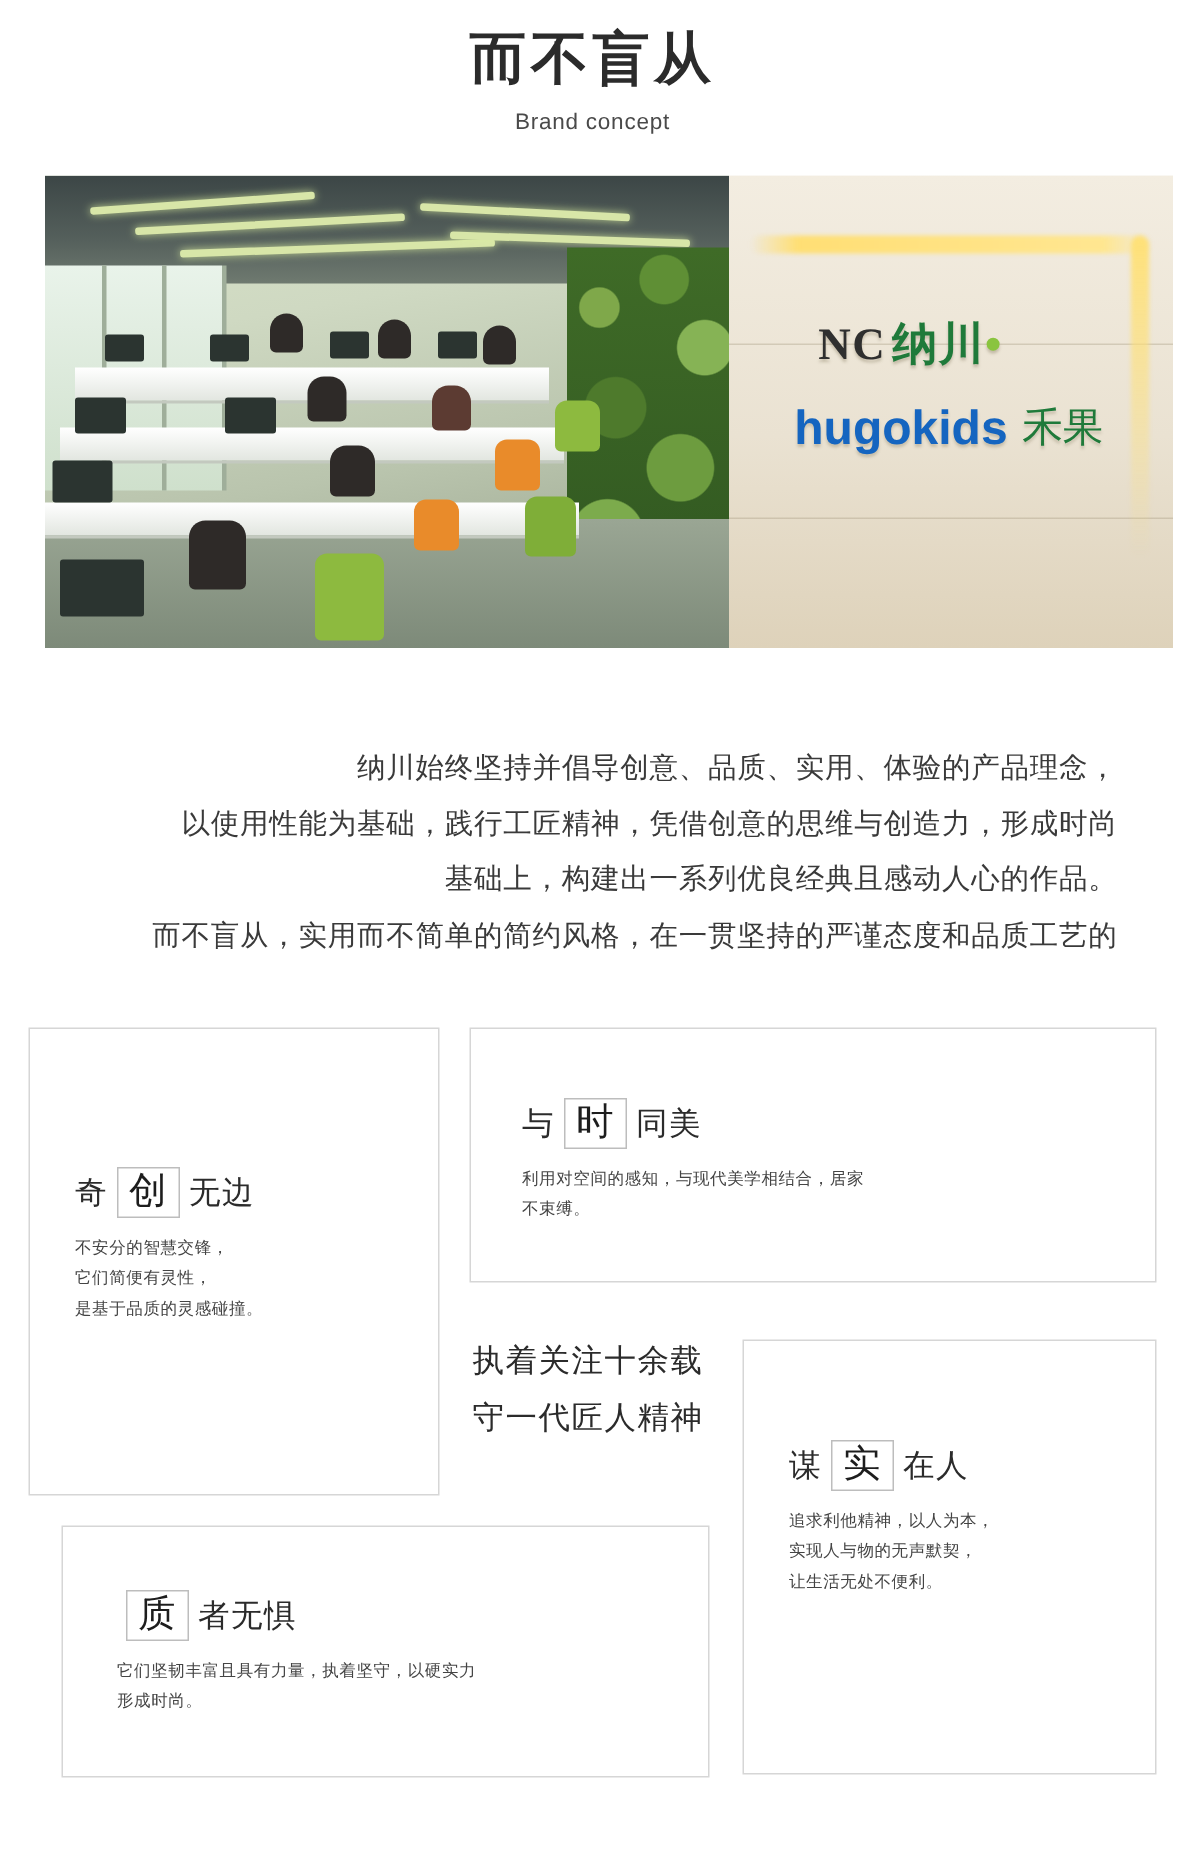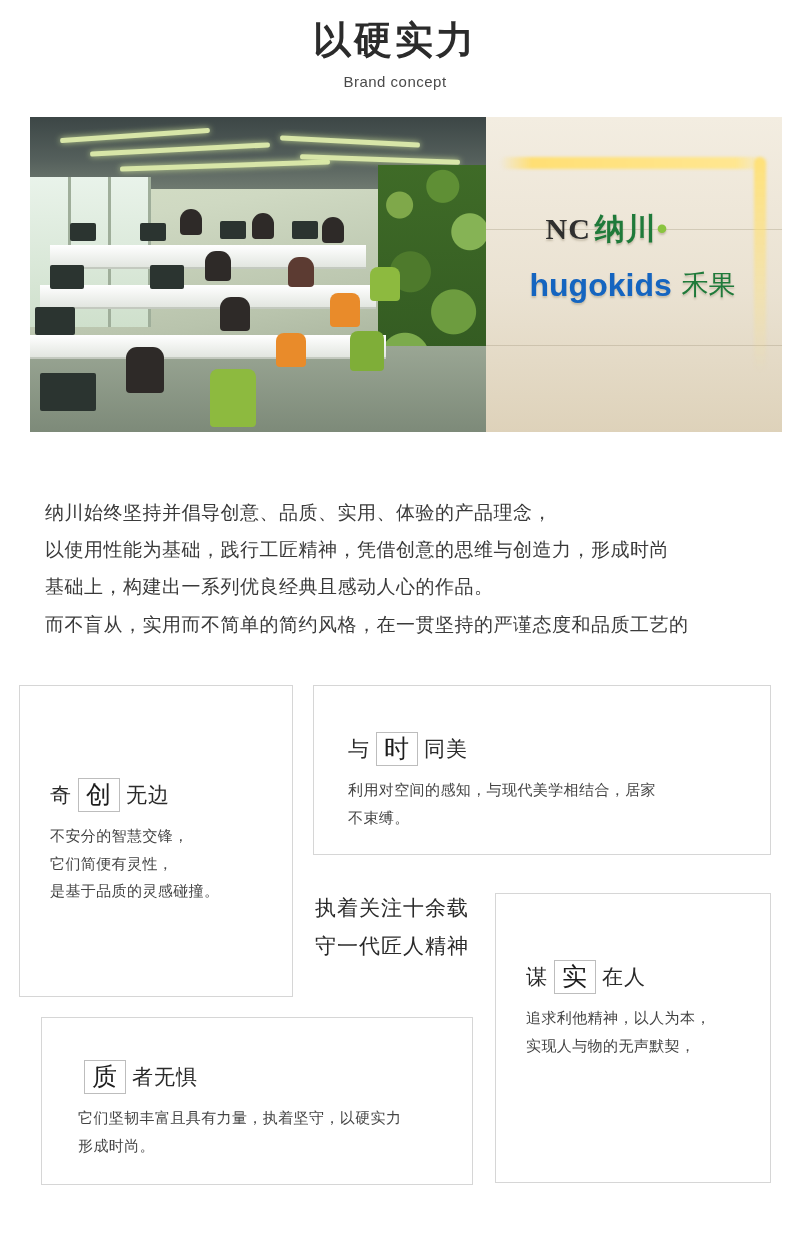--- a/index.html
+++ b/index.html
@@ -146,21 +146,21 @@
   .logo-hegu {
     position: absolute; left: 196px; top: 150px;
     font-size: 27px; font-weight: normal; color: #1f7a3a;
     text-shadow: 0 2px 2px rgba(120,110,80,.3);
   }
 
   
   .intro {
     width: 700px;
     margin: 62px auto 0 auto;
-    text-align: left;
+    text-align: right;
     font-size: 19px;
     line-height: 1.95;
     color: #3a3a3a;
     letter-spacing: 0.5px;
   }
 
   
   .cards {
     position: relative;
     width: 752px;
@@ -183,21 +183,21 @@
   .big-char {
     display: inline-block;
     border: 1px solid #bdbdbd;
     padding: 2px 7px 4px 7px;
     font-size: 25px;
     line-height: 1.05;
     margin: 0 6px;
     color: #1d1d1d;
   }
   .card-body {
-    font-size: 15px;
+    font-size: 11px;
     line-height: 1.85;
     color: #444;
     margin-top: 10px;
     letter-spacing: 0.4px;
   }
 
   
   .card-create { left: 0;   top: 8px;   width: 274px; height: 312px; padding: 92px 0 0 30px; }
   .card-time   { left: 294px; top: 8px; width: 458px; height: 170px; padding: 46px 0 0 34px; }
   .card-real   { left: 476px; top: 216px; width: 276px; height: 290px; padding: 66px 0 0 30px; }
@@ -214,21 +214,21 @@
     color: #2b2b2b;
     letter-spacing: 1px;
   }
 </style>
 </head>
 <body>
 
 <div class="page">
 
   <div class="header">
-    <div class="header-title">以硬实力</div>
+    <div class="header-title">而不盲从</div>
     <div class="header-sub">Brand concept</div>
   </div>
 
   <div class="photo-band">
 
     <div class="photo photo-left">
       <div class="ceiling">
         <div class="lamp" style="top:16px;left:30px;width:150px;transform:rotate(-4deg);"></div>
         <div class="lamp" style="top:30px;left:60px;width:180px;transform:rotate(-3deg);"></div>
         <div class="lamp" style="top:46px;left:90px;width:210px;transform:rotate(-2deg);"></div>
@@ -319,20 +319,21 @@
 
     <div class="card card-real">
       <div class="card-title">
         <span>谋</span>
         <span class="big-char">实</span>
         <span>在人</span>
       </div>
       <div class="card-body">
         <div>追求利他精神，以人为本，</div>
         <div>实现人与物的无声默契，</div>
+        <div>让生活无处不便利。</div>
       </div>
     </div>
 
     <div class="card card-qual">
       <div class="card-title">
         <span class="big-char">质</span>
         <span>者无惧</span>
       </div>
       <div class="card-body">
         <div>它们坚韧丰富且具有力量，执着坚守，以硬实力</div>

